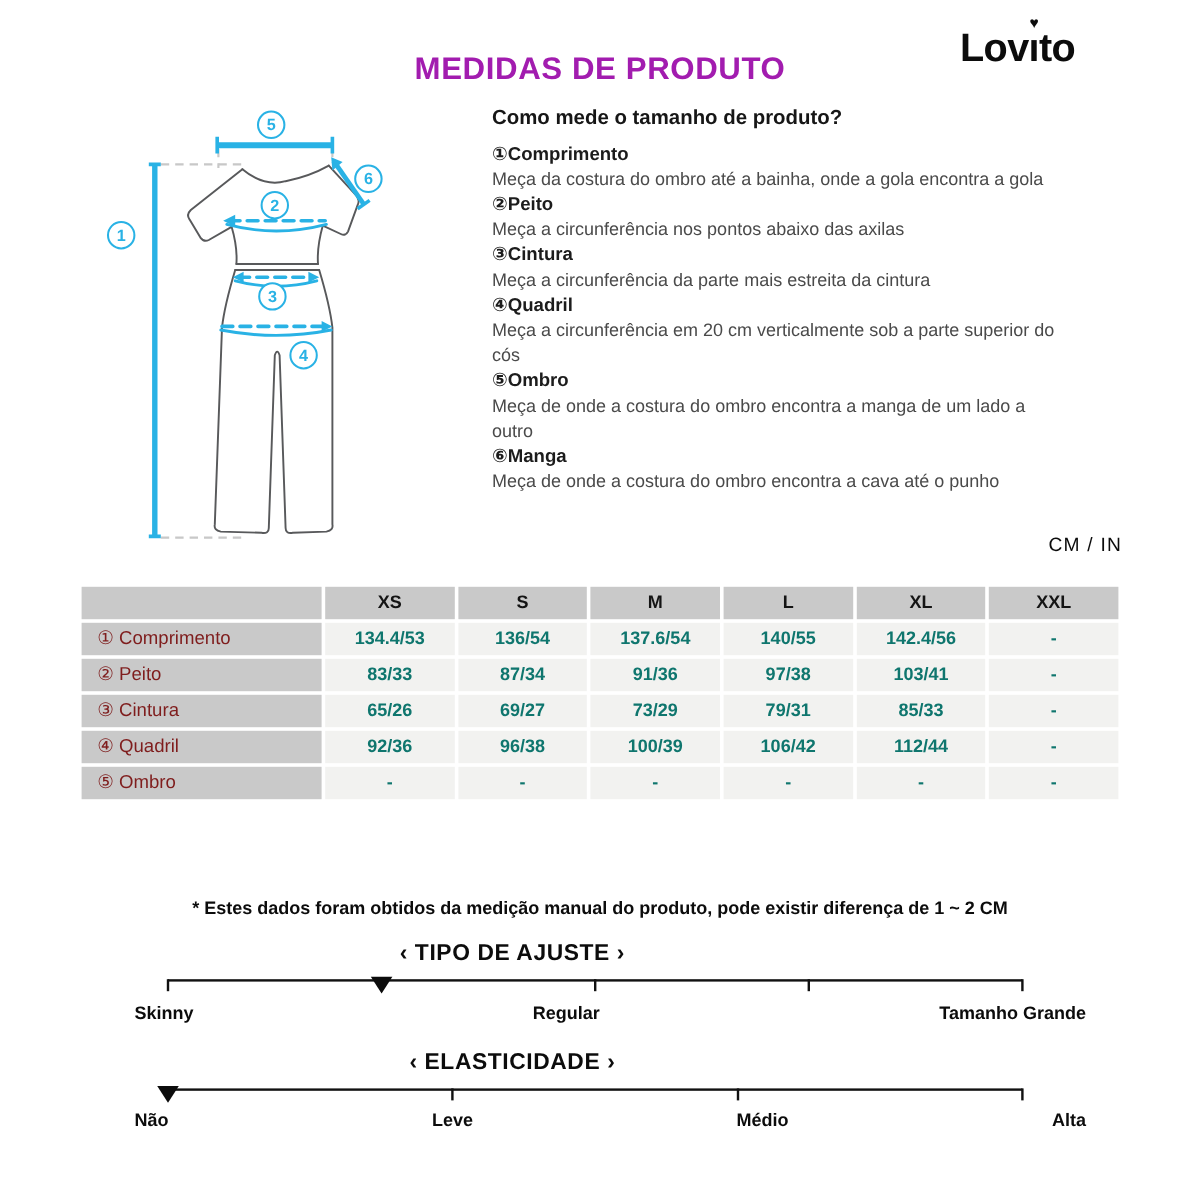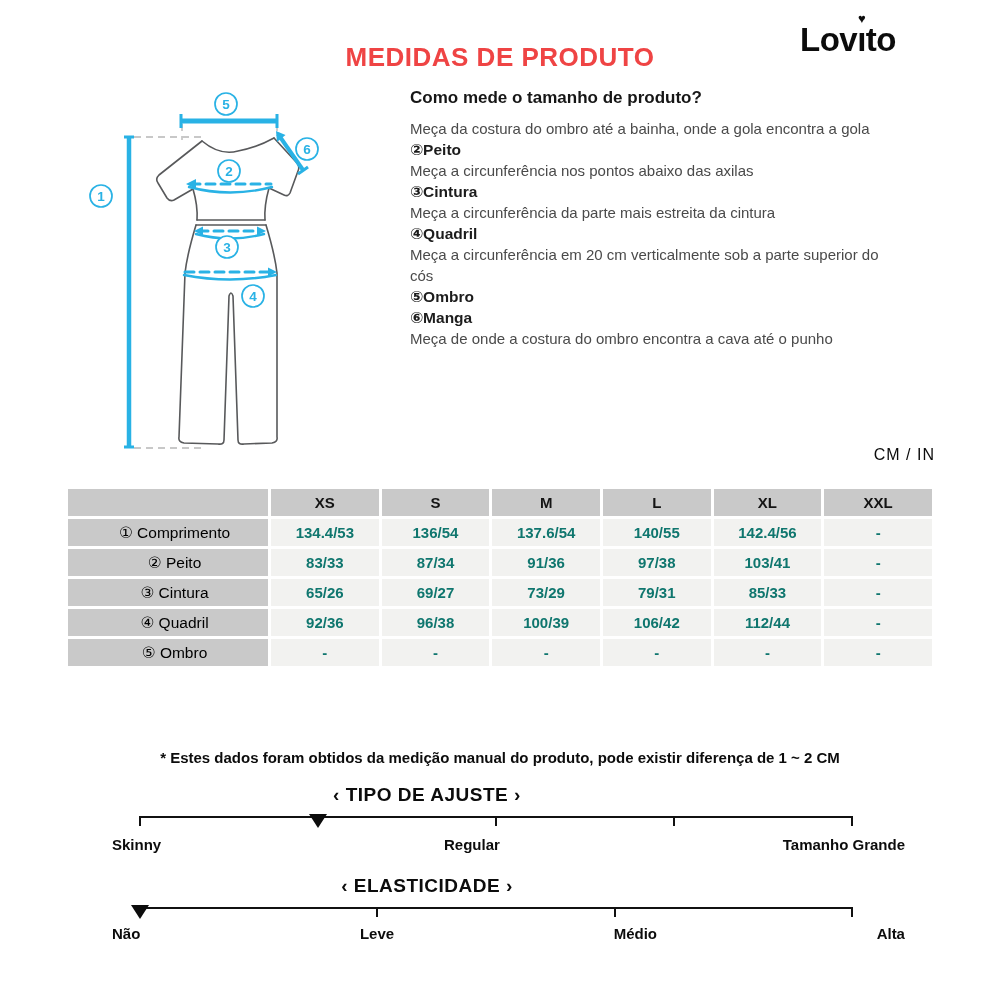--- a/index.html
+++ b/index.html
@@ -2,21 +2,21 @@
 <html><head>
 <meta charset="utf-8">
 <style>
   html,body{margin:0;padding:0;background:#ffffff;}
   *{box-sizing:border-box;}
   body{font-family:"Liberation Sans","DejaVu Sans",sans-serif;color:#111;}
   #page{position:relative;width:1000px;height:1000px;background:#fff;overflow:hidden;}
 
   
   .title{position:absolute;left:0;top:42px;width:1000px;text-align:center;
-         font-size:26px;font-weight:800;letter-spacing:.5px;color:#ef4444;}
+         font-size:26px;font-weight:800;letter-spacing:.5px;color:#a21caf;}
   .logo{position:absolute;left:800px;top:21px;font-size:33px;font-weight:800;
         letter-spacing:-.5px;color:#0c0c0c;white-space:nowrap;}
   .logo .iwrap{position:relative;display:inline-block;}
   .logo .heart{position:absolute;left:50%;top:-9px;transform:translateX(-50%);
                font-size:13px;line-height:13px;}
 
   
   #diagram{position:absolute;left:60px;top:85px;}
 
   
@@ -28,22 +28,22 @@
   
   .units{position:absolute;left:0;top:446px;width:935px;text-align:right;
          font-size:16px;font-weight:400;letter-spacing:1px;color:#0c0c0c;}
 
   
   #size-table{position:absolute;left:65px;top:486px;width:870px;
               border-collapse:separate;border-spacing:3px;table-layout:fixed;}
   #size-table th,#size-table td{padding:0;height:27px;vertical-align:middle;
               font-size:15px;white-space:nowrap;overflow:hidden;}
   #size-table th.colhead{background:#c9c9c9;font-weight:700;text-align:center;color:#141414;}
-  #size-table th.rowlabel{background:#c9c9c9;font-weight:500;text-align:center;
-              padding-left:13px;font-size:15.5px;color:#000000;}
+  #size-table th.rowlabel{background:#c9c9c9;font-weight:500;text-align:left;
+              padding-left:13px;font-size:15.5px;color:#7f1d1d;}
   #size-table td{background:#f2f2f0;text-align:center;font-weight:700;color:#0f766e;}
   #size-table col.c0{width:200px;}
 
   
   .footnote{position:absolute;left:0;top:749px;width:1000px;text-align:center;
             font-size:15px;font-weight:700;color:#0c0c0c;}
 
   
   .scale-title{position:absolute;left:0;width:854px;text-align:center;
                font-size:19px;font-weight:800;letter-spacing:.5px;color:#0c0c0c;}
@@ -148,29 +148,32 @@
       <g>
         <circle cx="307" cy="149" r="11" fill="#fff" stroke="#29b2e5" stroke-width="1.7"></circle>
         <text x="307" y="153.5" fill="#29b2e5">6</text>
       </g>
     </g>
   </svg>
 
   <div id="instructions">
     <div class="ins-heading">Como mede o tamanho de produto?</div>
     <div id="ins-items">
+        <div class="ins-label">①Comprimento</div>
         <div class="ins-desc">Meça da costura do ombro até a bainha, onde a gola encontra a gola</div>
         <div class="ins-label">②Peito</div>
         <div class="ins-desc">Meça a circunferência nos pontos abaixo das axilas</div>
         <div class="ins-label">③Cintura</div>
         <div class="ins-desc">Meça a circunferência da parte mais estreita da cintura</div>
         <div class="ins-label">④Quadril</div>
         <div class="ins-desc">Meça a circunferência em 20 cm verticalmente sob a parte superior do
 cós</div>
         <div class="ins-label">⑤Ombro</div>
+        <div class="ins-desc">Meça de onde a costura do ombro encontra a manga de um lado a
+outro</div>
         <div class="ins-label">⑥Manga</div>
         <div class="ins-desc">Meça de onde a costura do ombro encontra a cava até o punho</div>
       </div>
   </div>
 
   <div class="units">CM / IN</div>
 
   <table id="size-table">
     <colgroup>
         <col class="c0">

